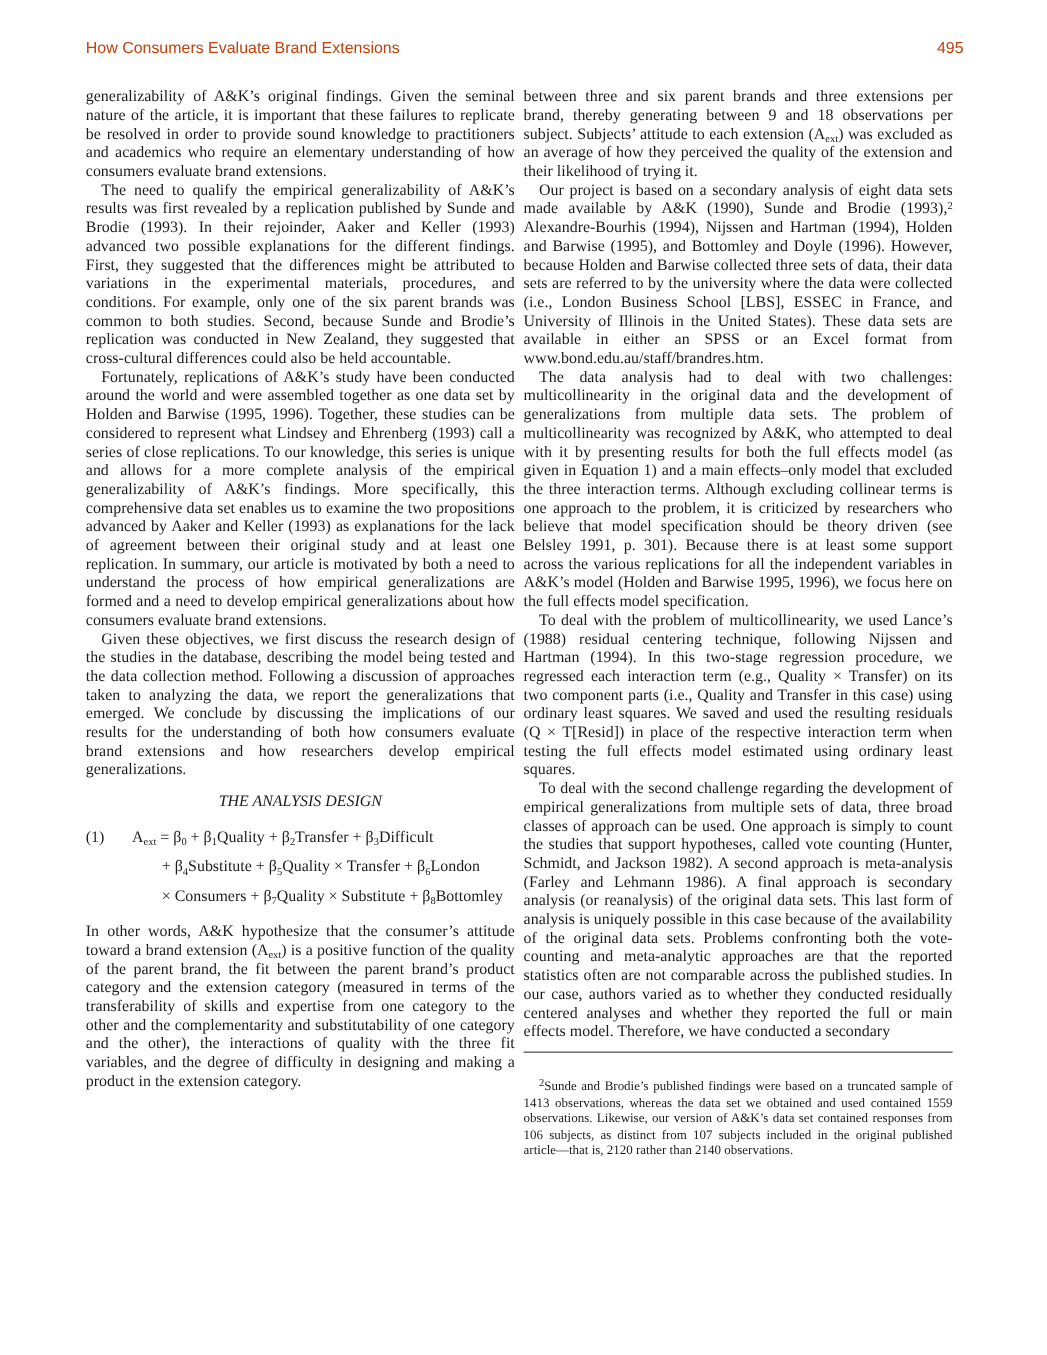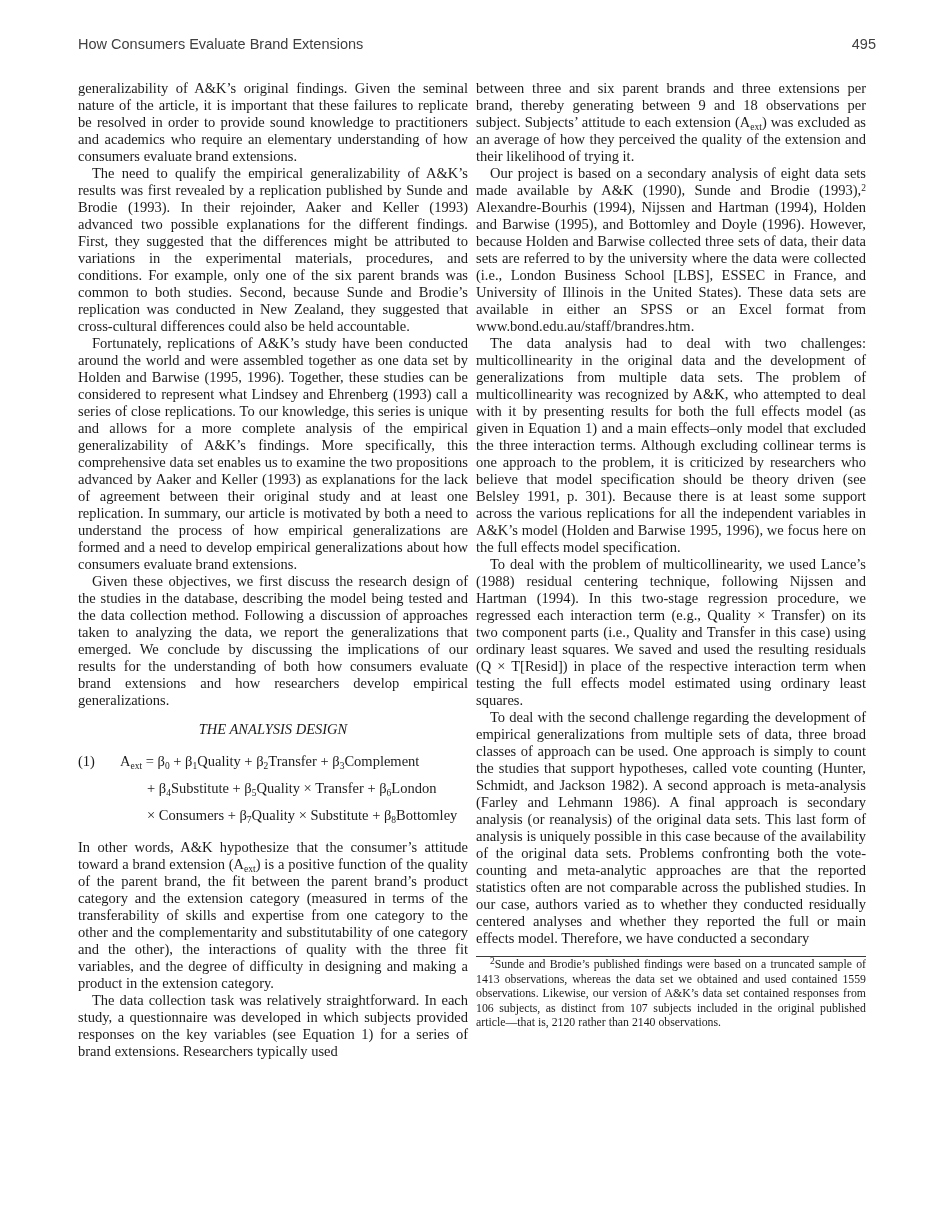--- a/index.html
+++ b/index.html
@@ -14,21 +14,21 @@
     overflow: hidden;
     font-family: "Liberation Serif", serif;
     color: #1b1b1b;
   }
   .running-header {
     display: flex;
     justify-content: space-between;
     align-items: baseline;
     font-family: "Liberation Sans", sans-serif;
     font-size: 14.5px;
-    color: #404040;
+    color: #c2410c;
   }
   .columns {
     display: flex;
     gap: 8px;
     margin-top: 28px;
   }
   .col {
     width: 390px;
     font-size: 14.5px;
     line-height: 17px;
@@ -47,21 +47,21 @@
   }
   .equation { margin: 9px 0 10px 0; }
   .eq-row { line-height: 27px; white-space: nowrap; }
   .eq-num { display: inline-block; width: 42px; }
   .eq-cont { padding-left: 69px; }
   sub { font-size: 9.5px; line-height: 0; vertical-align: -3px; }
   sup { font-size: 9.5px; line-height: 0; vertical-align: 4px; }
   .footnote {
     margin-top: 9px;
     border-top: 1px solid #3a3a3a;
-    padding-top: 0;
+    padding-top: 23px;
     font-size: 11.8px;
     line-height: 14.6px;
   }
   .footnote p { text-indent: 14px; margin: 0; }
 </style>
 </head>
 <body>
 
 <div class="page">
 
@@ -73,27 +73,26 @@
   <div class="columns">
 
     <div class="col">
       <p class="noindent">generalizability of A&amp;K’s original findings. Given the seminal nature of the article, it is important that these failures to replicate be resolved in order to provide sound knowledge to practitioners and academics who require an elementary understanding of how consumers evaluate brand extensions.</p>
       <p>The need to qualify the empirical generalizability of A&amp;K’s results was first revealed by a replication published by Sunde and Brodie (1993). In their rejoinder, Aaker and Keller (1993) advanced two possible explanations for the different findings. First, they suggested that the differences might be attributed to variations in the experimental materials, procedures, and conditions. For example, only one of the six parent brands was common to both studies. Second, because Sunde and Brodie’s replication was conducted in New Zealand, they suggested that cross-cultural differences could also be held accountable.</p>
       <p>Fortunately, replications of A&amp;K’s study have been conducted around the world and were assembled together as one data set by Holden and Barwise (1995, 1996). Together, these studies can be considered to represent what Lindsey and Ehrenberg (1993) call a series of close replications. To our knowledge, this series is unique and allows for a more complete analysis of the empirical generalizability of A&amp;K’s findings. More specifically, this comprehensive data set enables us to examine the two propositions advanced by Aaker and Keller (1993) as explanations for the lack of agreement between their original study and at least one replication. In summary, our article is motivated by both a need to understand the process of how empirical generalizations are formed and a need to develop empirical generalizations about how consumers evaluate brand extensions.</p>
       <p>Given these objectives, we first discuss the research design of the studies in the database, describing the model being tested and the data collection method. Following a discussion of approaches taken to analyzing the data, we report the generalizations that emerged. We conclude by discussing the implications of our results for the understanding of both how consumers evaluate brand extensions and how researchers develop empirical generalizations.</p>
       <h2 class="section-heading">THE ANALYSIS DESIGN</h2>
       <div class="equation">
         <div class="eq-row">
-          <span class="eq-num">(1)</span><span><span>A</span><sub>ext</sub><span> = β</span><sub>0</sub><span> + β</span><sub>1</sub><span>Quality + β</span><sub>2</sub><span>Transfer + β</span><sub>3</sub><span>Complement</span></span>
+          <span class="eq-num">(1)</span><span><span>A</span><sub>ext</sub><span> = β</span><sub>0</sub><span> + β</span><sub>1</sub><span>Quality + β</span><sub>2</sub><span>Transfer + β</span><sub>3</sub><span>Difficult</span></span>
         </div>
         <div class="eq-row eq-cont"><span>+ β</span><sub>4</sub><span>Substitute + β</span><sub>5</sub><span>Quality × Transfer + β</span><sub>6</sub><span>London</span></div>
         <div class="eq-row eq-cont"><span>× Consumers + β</span><sub>7</sub><span>Quality × Substitute + β</span><sub>8</sub><span>Bottomley</span></div>
       </div>
       <p class="noindent"><span>In other words, A&amp;K hypothesize that the consumer’s attitude toward a brand extension (A</span><sub>ext</sub><span>) is a positive function of the quality of the parent brand, the fit between the parent brand’s product category and the extension category (measured in terms of the transferability of skills and expertise from one category to the other and the complementarity and substitutability of one category and the other), the interactions of quality with the three fit variables, and the degree of difficulty in designing and making a product in the extension category.</span></p>
-      <p>The data collection task was relatively straightforward. In each study, a questionnaire was developed in which subjects provided responses on the key variables (see Equation 1) for a series of brand extensions. Researchers typically used</p>
     </div>
 
     <div class="col">
       <p class="noindent"><span>between three and six parent brands and three extensions per brand, thereby generating between 9 and 18 observations per subject. Subjects’ attitude to each extension (A</span><sub>ext</sub><span>) was excluded as an average of how they perceived the quality of the extension and their likelihood of trying it.</span></p>
       <p><span>Our project is based on a secondary analysis of eight data sets made available by A&amp;K (1990), Sunde and Brodie (1993),</span><sup>2</sup><span> Alexandre-Bourhis (1994), Nijssen and Hartman (1994), Holden and Barwise (1995), and Bottomley and Doyle (1996). However, because Holden and Barwise collected three sets of data, their data sets are referred to by the university where the data were collected (i.e., London Business School [LBS], ESSEC in France, and University of Illinois in the United States). These data sets are available in either an SPSS or an Excel format from www.bond.edu.au/staff/brandres.htm.</span></p>
       <p>The data analysis had to deal with two challenges: multicollinearity in the original data and the development of generalizations from multiple data sets. The problem of multicollinearity was recognized by A&amp;K, who attempted to deal with it by presenting results for both the full effects model (as given in Equation 1) and a main effects–only model that excluded the three interaction terms. Although excluding collinear terms is one approach to the problem, it is criticized by researchers who believe that model specification should be theory driven (see Belsley 1991, p. 301). Because there is at least some support across the various replications for all the independent variables in A&amp;K’s model (Holden and Barwise 1995, 1996), we focus here on the full effects model specification.</p>
       <p>To deal with the problem of multicollinearity, we used Lance’s (1988) residual centering technique, following Nijssen and Hartman (1994). In this two-stage regression procedure, we regressed each interaction term (e.g., Quality × Transfer) on its two component parts (i.e., Quality and Transfer in this case) using ordinary least squares. We saved and used the resulting residuals (Q × T[Resid]) in place of the respective interaction term when testing the full effects model estimated using ordinary least squares.</p>
       <p>To deal with the second challenge regarding the development of empirical generalizations from multiple sets of data, three broad classes of approach can be used. One approach is simply to count the studies that support hypotheses, called vote counting (Hunter, Schmidt, and Jackson 1982). A second approach is meta-analysis (Farley and Lehmann 1986). A final approach is secondary analysis (or reanalysis) of the original data sets. This last form of analysis is uniquely possible in this case because of the availability of the original data sets. Problems confronting both the vote-counting and meta-analytic approaches are that the reported statistics often are not comparable across the published studies. In our case, authors varied as to whether they conducted residually centered analyses and whether they reported the full or main effects model. Therefore, we have conducted a secondary</p>
       <div class="footnote">
         <p><sup>2</sup><span>Sunde and Brodie’s published findings were based on a truncated sample of 1413 observations, whereas the data set we obtained and used contained 1559 observations. Likewise, our version of A&amp;K’s data set contained responses from 106 subjects, as distinct from 107 subjects included in the original published article—that is, 2120 rather than 2140 observations.</span></p>

